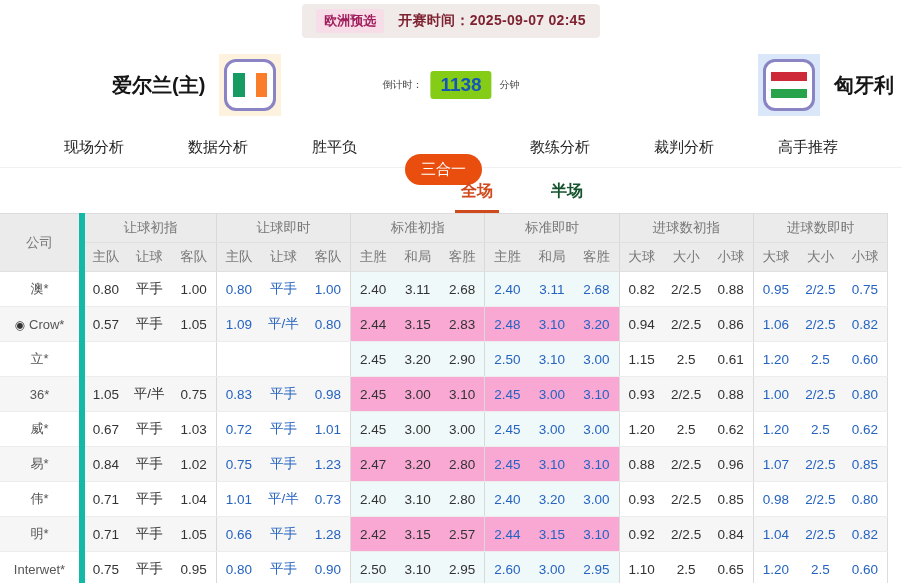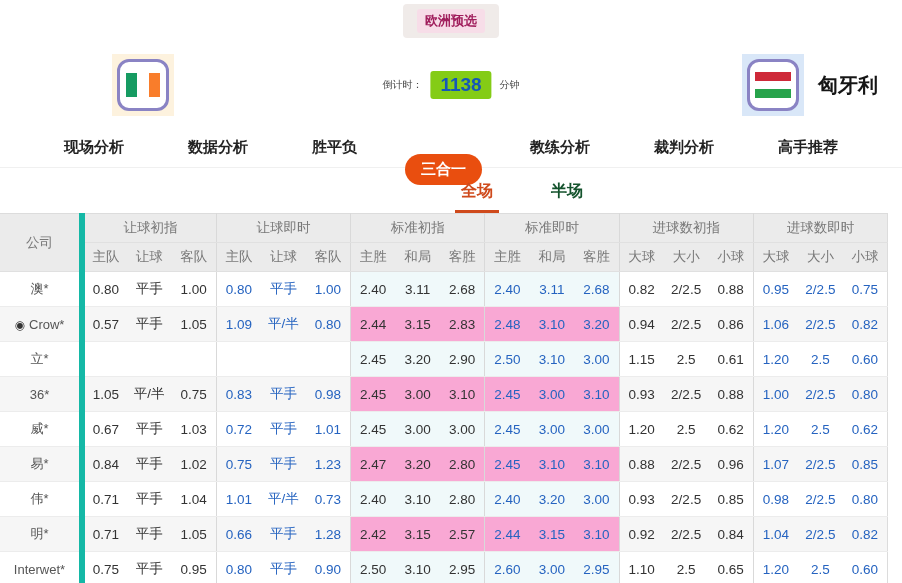--- a/index.html
+++ b/index.html
@@ -9,34 +9,34 @@
     font-family:"Liberation Sans","DejaVu Sans",sans-serif; background:#fff;
   }
   
   .topbar { height:42px; display:flex; align-items:center; justify-content:center; }
   .match-pill { display:flex; align-items:center; gap:14px; background:#f0ebe9; border-radius:4px; padding:5px 14px; }
   .league-badge { background:#f7dde8; color:#a01d5c; font-size:13px; font-weight:bold; padding:3px 8px; border-radius:3px; }
   .kickoff { color:#7e2230; font-weight:bold; font-size:14px; letter-spacing:.3px; }
   
   .teams { height:86px; position:relative; }
   .side { position:absolute; top:50%; transform:translateY(-50%); display:flex; align-items:center; gap:14px; }
-  .home { left:112px; } .away { right:24px; }
+  .home { left:112px; } .away { right:8px; }
   .team-name { font-size:20px; font-weight:bold; color:#151515; }
   .flag-box { width:62px; height:62px; display:flex; align-items:center; justify-content:center; }
   .flag-box.home-bg { background:#fdf2de; } .flag-box.away-bg { background:#d9e7f8; }
   .flag-frame { width:52px; height:52px; background:#fff; border:3px solid #8a83c4; border-radius:12px; display:flex; align-items:center; justify-content:center; }
   .flag { width:34px; height:24px; display:flex; }
   .flag.horizontal { flex-direction:column; width:36px; height:26px; }
   .flag > div { flex:1; }
   .center-info { position:absolute; left:50%; top:50%; transform:translate(-50%,-50%); display:flex; align-items:center; gap:8px; }
   .cd-label,.cd-unit { font-size:10px; color:#444; }
   .cd-value { background:#84cc16; color:#1557b8; font-weight:bold; font-size:19px; padding:3px 10px; border-radius:3px; }
   
   .nav { height:40px; display:flex; align-items:center; justify-content:center; gap:32px; border-bottom:1px solid #f0f0f0; }
-  .nav-tab { font-size:15px; font-weight:bold; color:#222; padding:6px 16px; cursor:pointer; white-space:nowrap; }
+  .nav-tab { font-size:15px; font-weight:normal; color:#222; padding:6px 16px; cursor:pointer; white-space:nowrap; }
   .nav-tab.active { background:#e94e0f; color:#fff; border-radius:17px;margin-top:44px; }
   
   .subtabs { height:45px; display:flex; align-items:flex-end; justify-content:center; gap:46px; position:relative; left:71px; }
   .subtab { font-size:16px; font-weight:bold; color:#14532d; padding:0 6px 8px 6px; cursor:pointer; border-bottom:3px solid transparent; }
   .subtab.active { color:#cf4a1c; border-bottom-color:#cf4a1c; }
   
   table { border-collapse:collapse; table-layout:fixed; width:888px; border-top:1px solid #dcdcdc; border-right:1px solid #dcdcdc; }
   thead th { background:#ebebeb; color:#787878; font-weight:normal; font-size:13.5px; height:29px; border-bottom:1px solid #e0e0e0; }
   tbody td { height:35px; text-align:center; font-size:13.5px; color:#333; border-bottom:1px solid #ececec; background:#fff; }
   .gb { border-left:1px solid #d9d9d9; }
@@ -49,25 +49,29 @@
   .ball-icon { font-size:12px; color:#333; margin-right:4px; }
 </style>
 </head>
 <body>
 
 <div class="page">
 
   <div class="topbar">
     <div class="match-pill">
       <span class="league-badge">欧洲预选</span>
+      <span class="kickoff">
+        <span>开赛时间：</span><span>2025-09-07 02:45</span>
+      </span>
     </div>
   </div>
 
   <div class="teams">
     <div class="side home">
+      <span class="team-name">爱尔兰(主)</span>
       <span class="flag-box home-bg">
         <span class="flag-frame">
           <span class="flag">
             <div style="background:#169b62"></div>
               <div style="background:#ffffff"></div>
               <div style="background:#f97d2b"></div>
           </span>
         </span>
       </span>
     </div>

